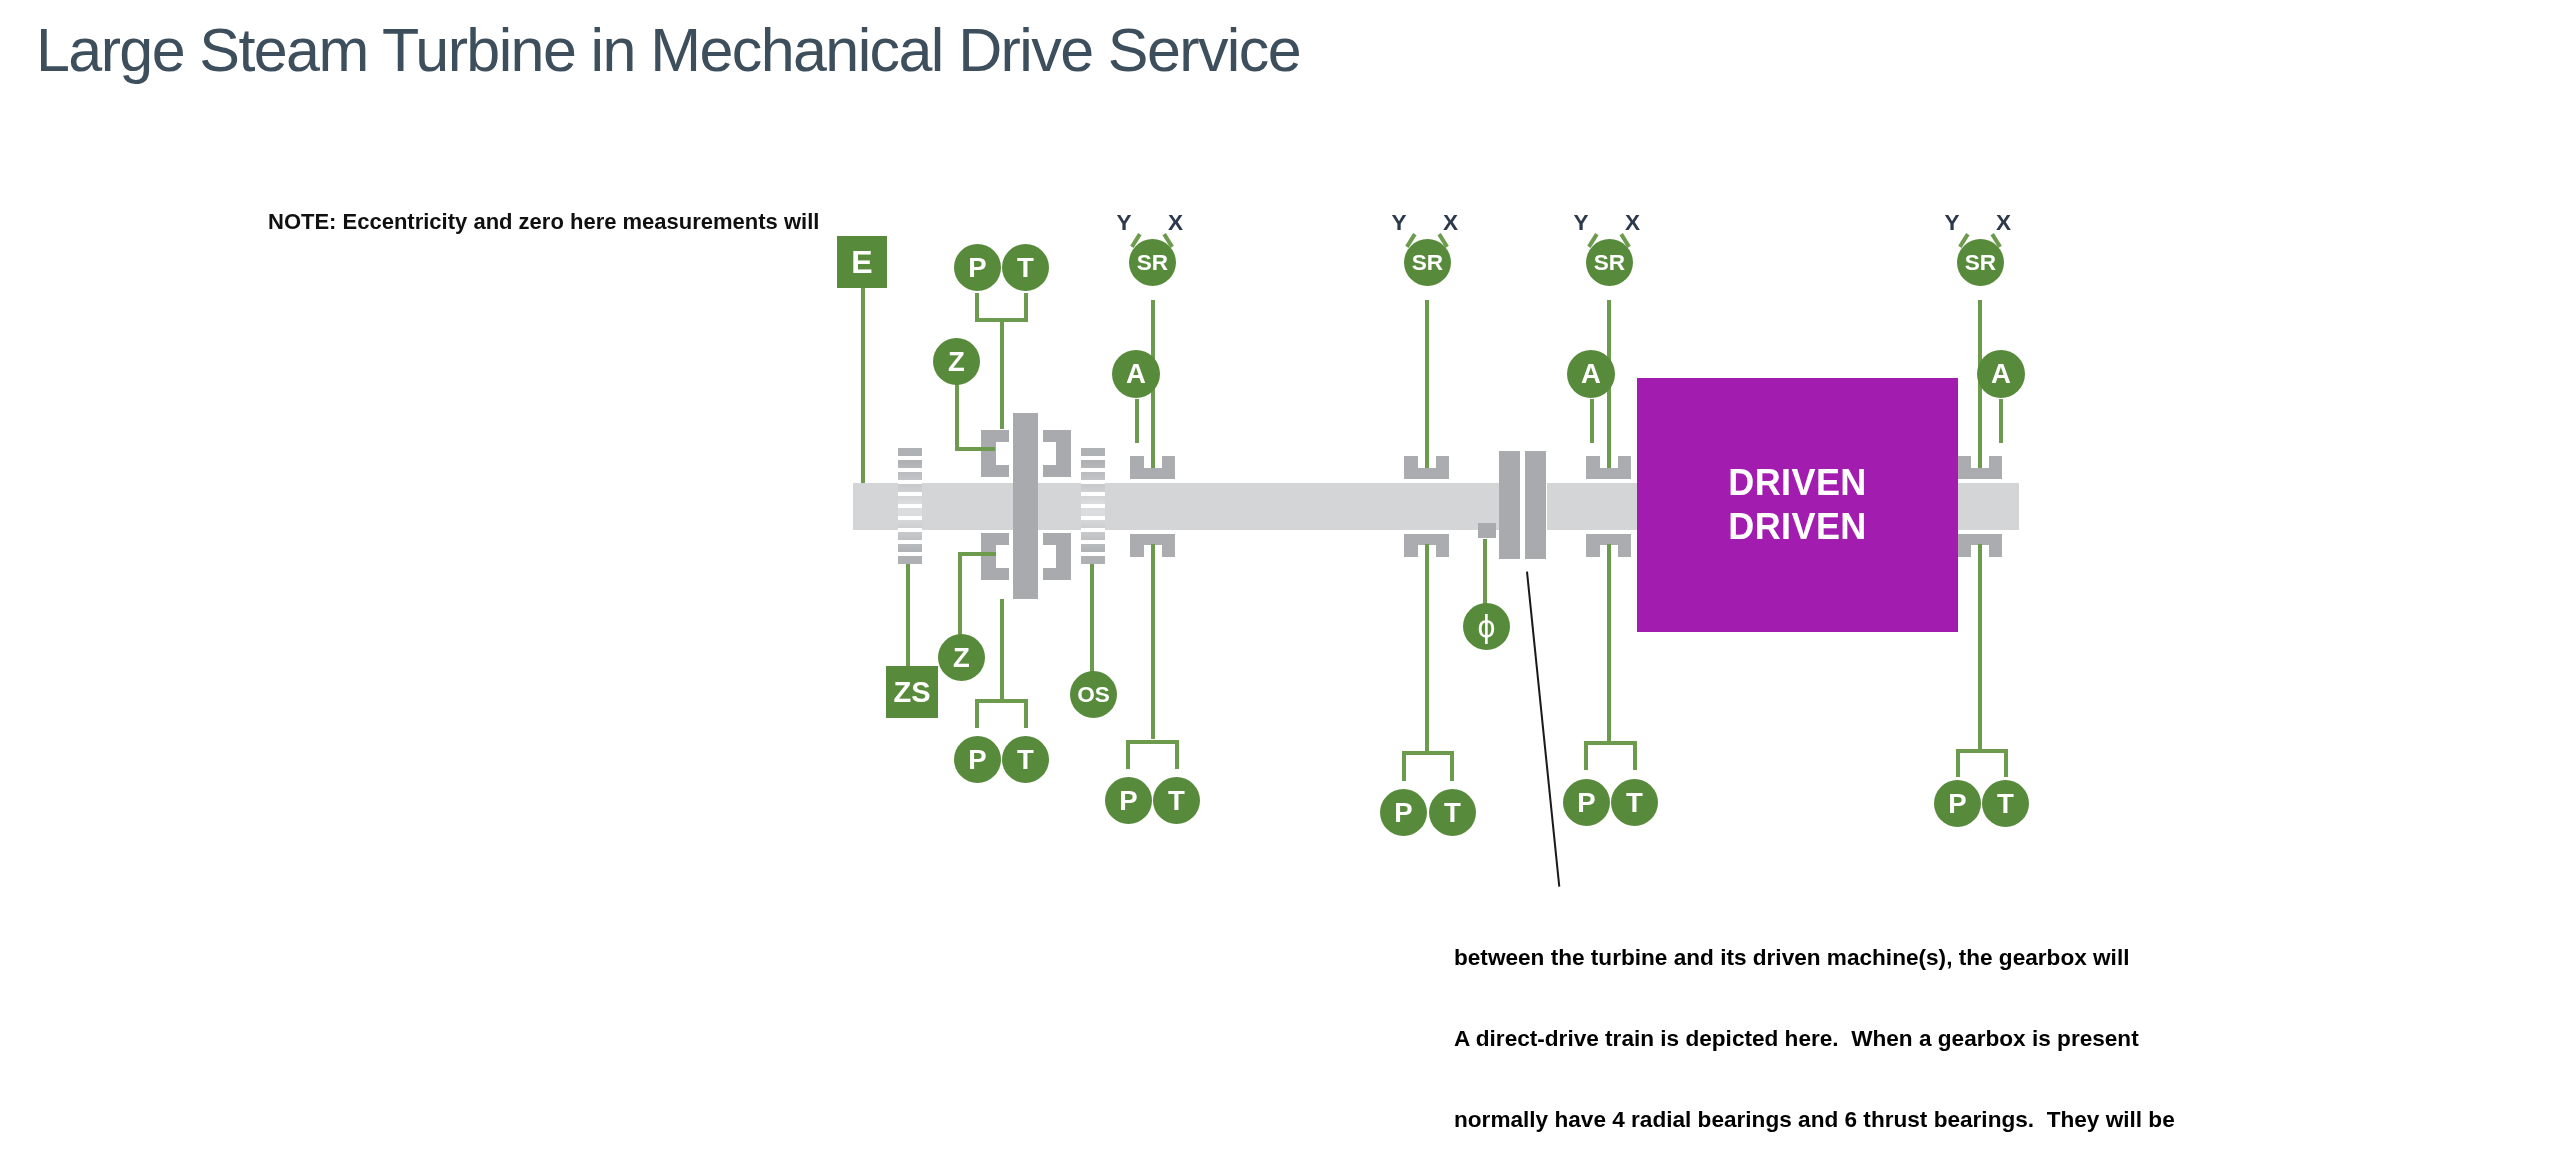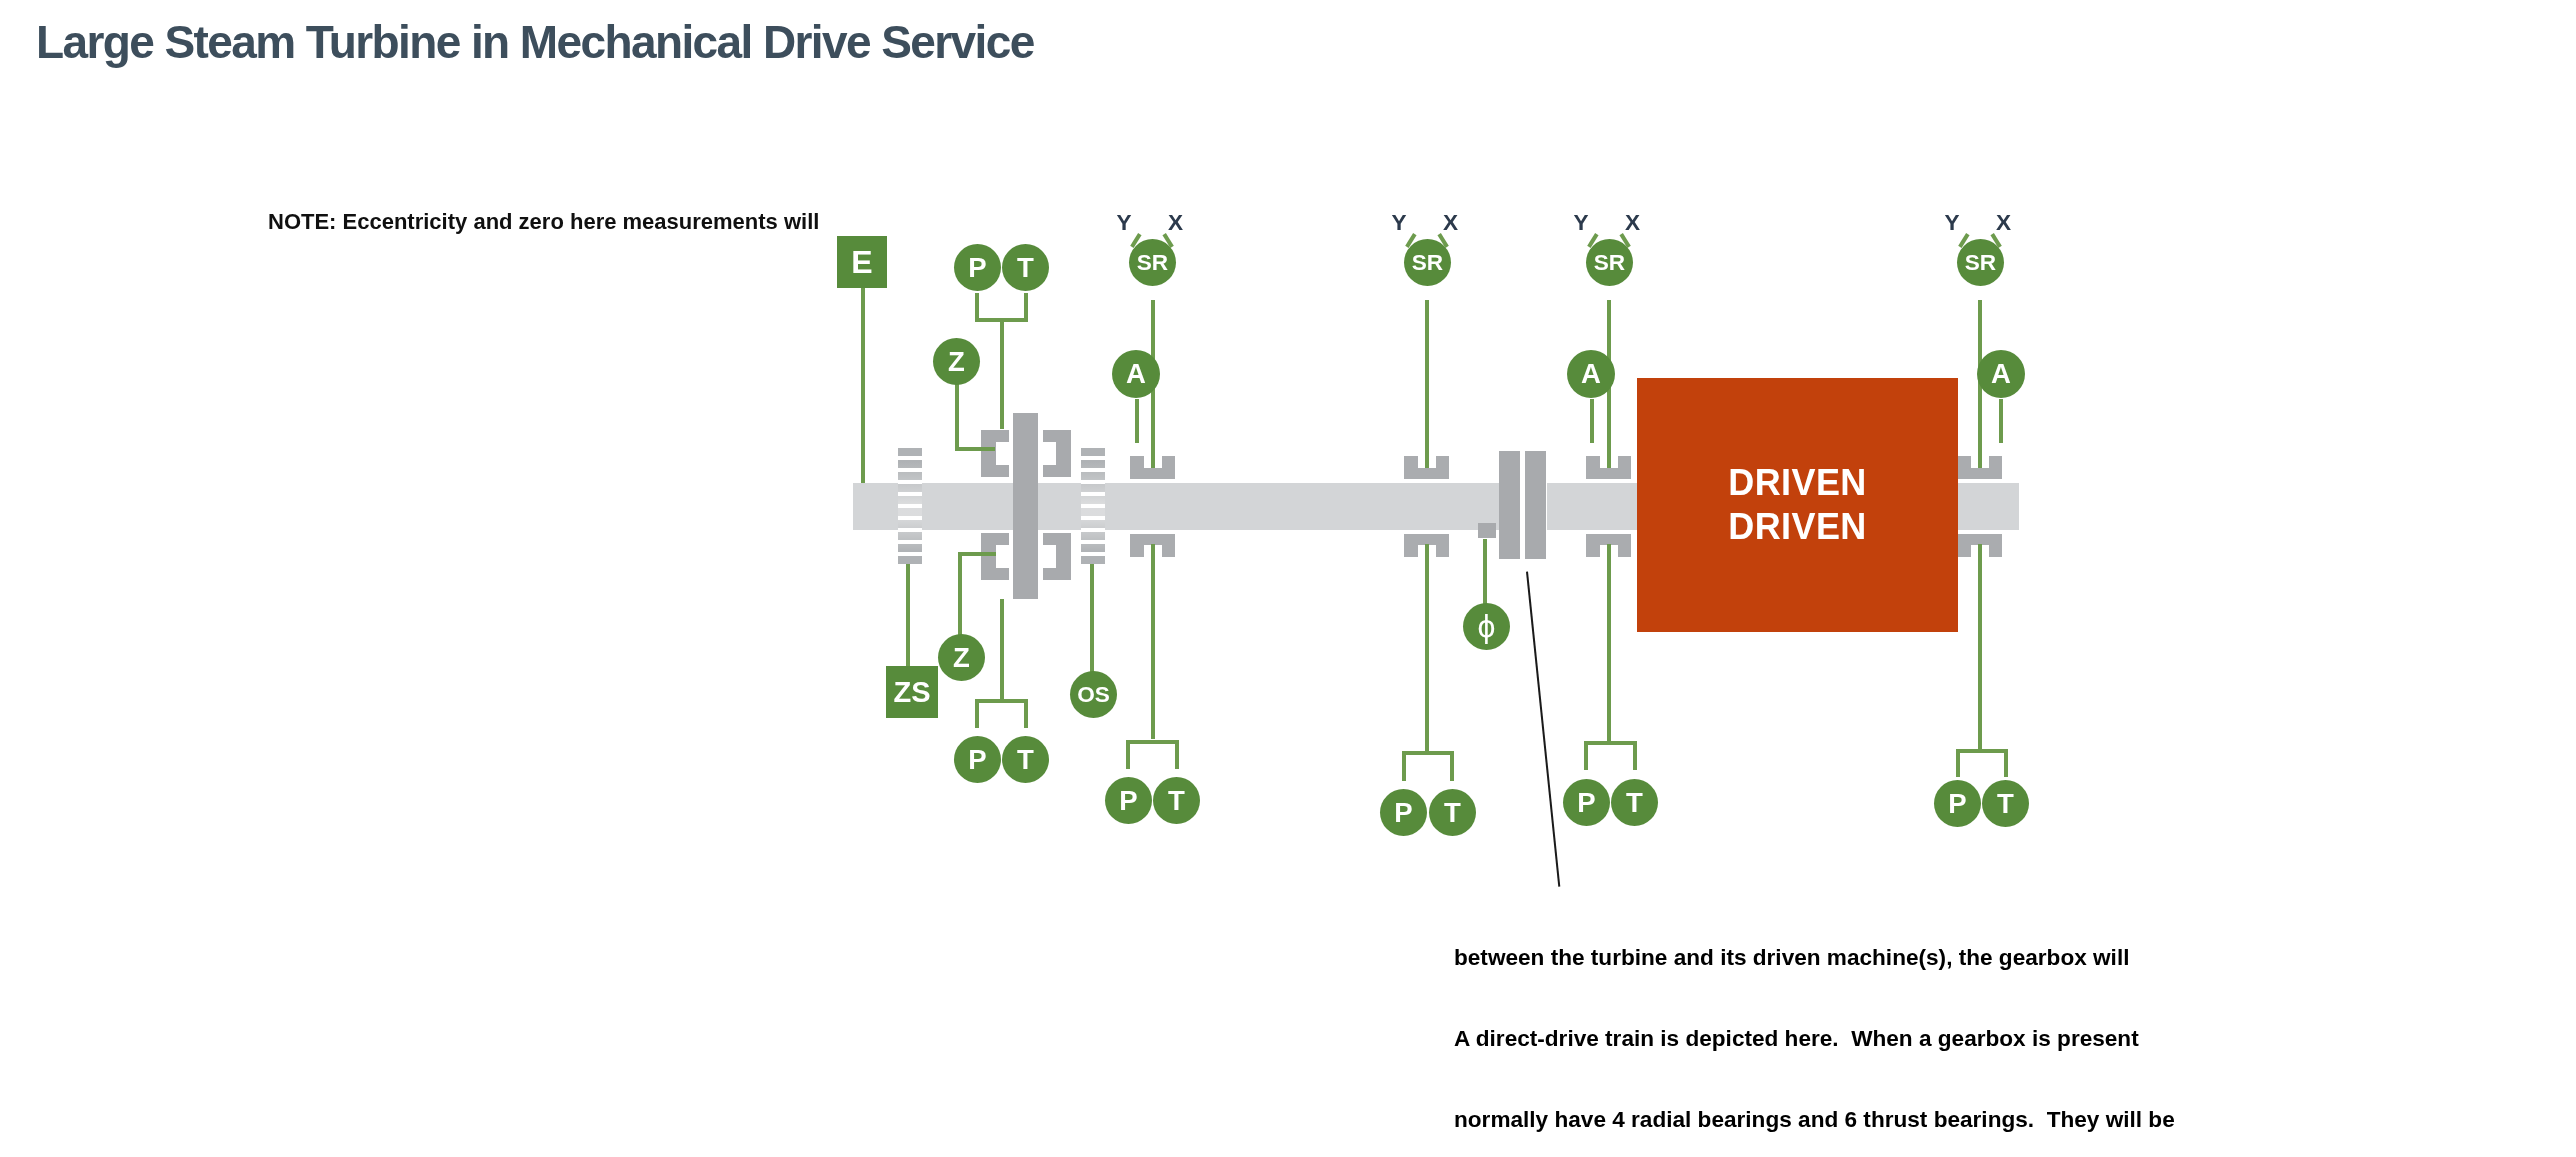--- a/index.html
+++ b/index.html
@@ -2,21 +2,21 @@
 <html style="font-size:13px"><head>
 <meta charset="utf-8">
 <style>
   html,body{margin:0;padding:0;background:#fff;}
   #canvas{
     position:relative;width:2576px;height:1157px;background:#ffffff;overflow:hidden;
     font-family:"Liberation Sans", sans-serif;
   }
   
   .title{
-    position:absolute;left:36px;top:14.5px;font-size:46px;font-weight:700;
+    position:absolute;left:36px;top:14.5px;font-size:61px;font-weight:400;
     letter-spacing:-1.6px;color:#3d4e5c;white-space:pre;
   }
   .note{position:absolute;left:268px;top:153px;font-size:22px;font-weight:700;color:#101010;line-height:27.5px;white-space:pre;}
   .annotation{position:absolute;left:1454px;top:890px;font-size:22.6px;font-weight:700;color:#000;line-height:27px;white-space:pre;}
   
   .shaft{position:absolute;top:483px;height:47px;background:#d3d5d7;}
   .wheel{
     position:absolute;top:448px;width:24px;height:116px;
     background:repeating-linear-gradient(180deg,#afb2b5 0px,#afb2b5 8px,#ffffff 8px,#ffffff 12px);
   }
@@ -31,21 +31,21 @@
   .bblock .notch-b{position:absolute;left:13.7px;bottom:0;width:18px;height:12px;background:#fff;}
   .disc{position:absolute;top:451px;width:21px;height:108px;background:#a8aaad;}
   .keyblock{position:absolute;left:1478px;top:523px;width:18px;height:15.3px;background:#a8aaad;}
   .turbine{
     position:absolute;left:1181px;top:338px;width:221px;height:324px;background:#1b2a3c;
     clip-path:polygon(0 17%,100% 0,100% 100%,0 85%);
     display:flex;flex-direction:column;align-items:center;justify-content:center;
     color:#fff;font-size:36px;font-weight:700;line-height:42px;text-align:center;letter-spacing:0.4px;
   }
   .driven{
-    position:absolute;left:1637px;top:378px;width:321px;height:254px;background:#c2410c;
+    position:absolute;left:1637px;top:378px;width:321px;height:254px;background:#a21caf;
     display:flex;flex-direction:column;align-items:center;justify-content:center;
     color:#fff;font-size:36px;font-weight:700;line-height:44px;text-align:center;letter-spacing:0.4px;
   }
   
   .vline{position:absolute;width:4px;background:#6d9b4d;}
   .hline{position:absolute;height:4px;background:#6d9b4d;}
   .circle{
     position:absolute;width:47px;height:47px;border-radius:50%;background:#578b3b;color:#fff;
     display:flex;align-items:center;justify-content:center;font-weight:700;font-size:27.5px;
   }

